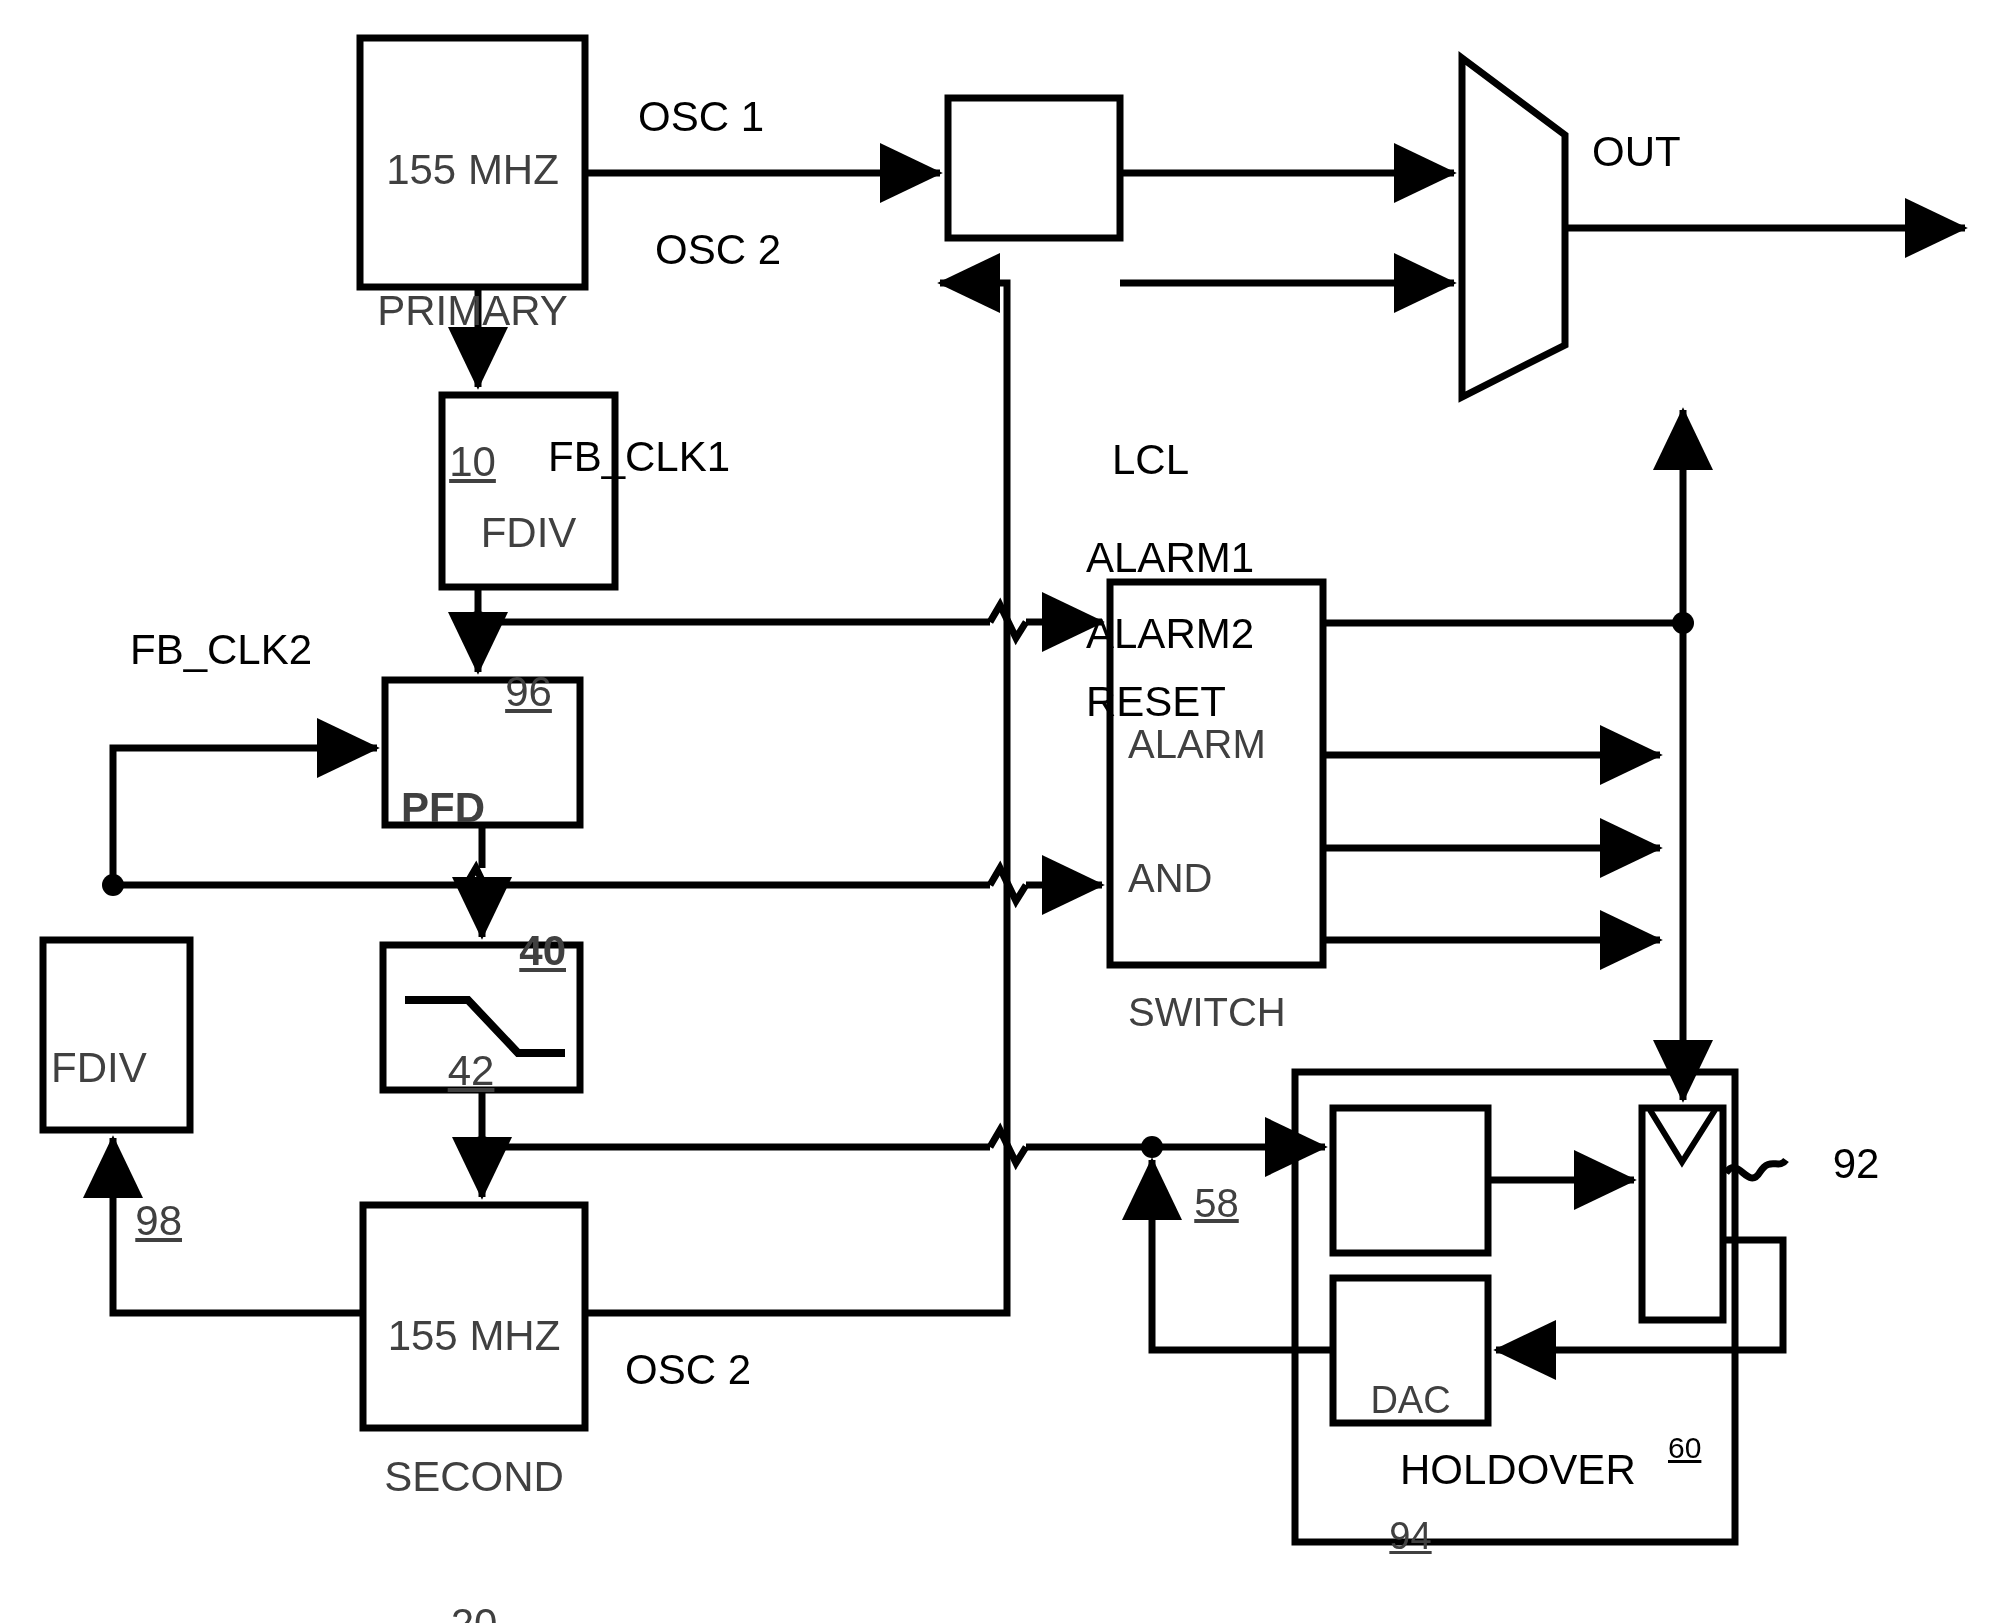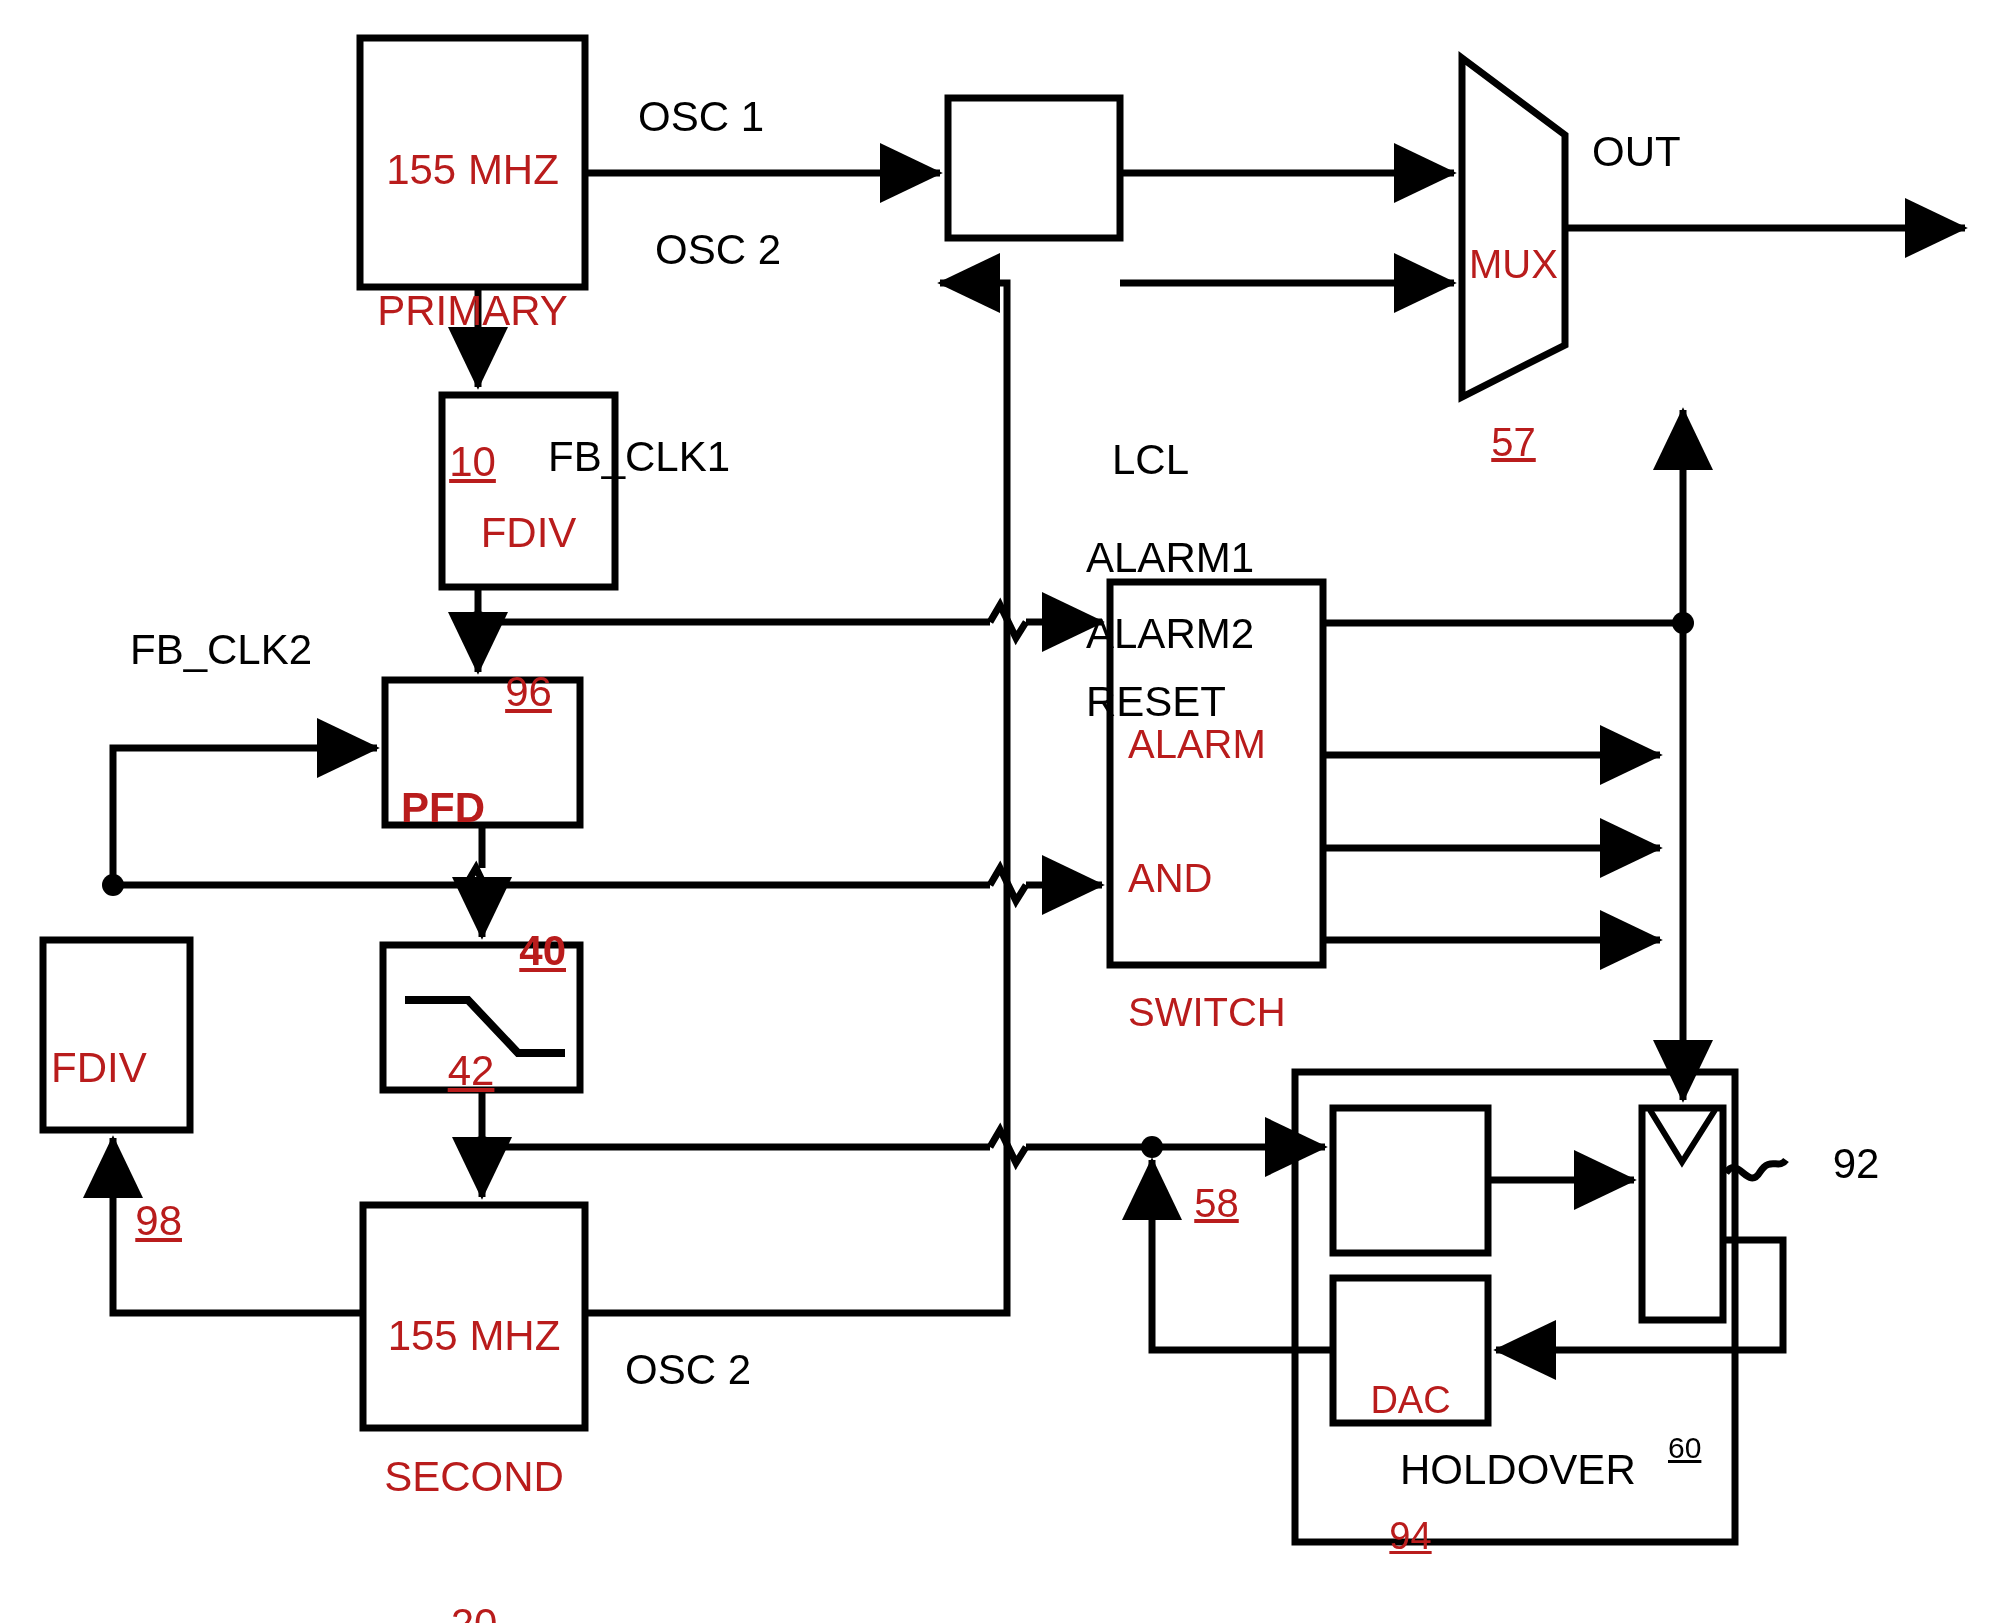--- a/index.html
+++ b/index.html
@@ -1,20 +1,20 @@
 <!DOCTYPE html>
 <html><head>
 <meta charset="utf-8">
 <style>
   html,body{margin:0;padding:0;background:#ffffff;}
   #stage{position:relative;width:2007px;height:1623px;background:#ffffff;
          font-family:"Liberation Sans","DejaVu Sans",sans-serif;}
   #stage svg{position:absolute;left:0;top:0;width:2007px;height:1623px;}
   .lbl{position:absolute;color:#000;white-space:pre;line-height:1.05;}
-  .boxtxt{position:absolute;color:#b91c1c;text-align:center;white-space:pre;line-height:1.12;}
+  .boxtxt{position:absolute;color:#404040;text-align:center;white-space:pre;line-height:1.12;}
   .ref{text-decoration:underline;}
 </style>
 </head>
 <body>
 
 <div id="stage">
 
   <svg viewBox="0 0 2007 1623">
     <defs>
       <marker id="ah" markerWidth="9" markerHeight="9" refX="8.6" refY="4.5" orient="auto" markerUnits="strokeWidth">
@@ -128,24 +128,20 @@
     <div style="text-align:right;padding-right:8px;margin-top:12px;"><span class="ref">98</span></div>
   </div>
 
   <div class="boxtxt" style="left:363px;top:1218px;width:222px;font-size:42px;">
     <div>155 MHZ</div>
     <div>SECOND</div>
     <div style="margin-top:6px;"><span class="ref">20</span></div>
   </div>
 
 
-  <div class="boxtxt" style="left:1462px;top:152px;width:103px;font-size:40px;">
-    <div>MUX</div>
-    <div style="margin-top:44px;"><span class="ref">57</span></div>
-  </div>
 
   <div class="boxtxt" style="left:1110px;top:632px;width:213px;font-size:40px;text-align:left;padding-left:18px;box-sizing:border-box;">
     <div>ALARM</div>
     <div>AND</div>
     <div>SWITCH</div>
     <div style="text-align:center;margin-top:56px;padding-right:18px;"><span class="ref">58</span></div>
   </div>
 
 
   <div class="boxtxt" style="left:1333px;top:1294px;width:155px;font-size:38px;">

